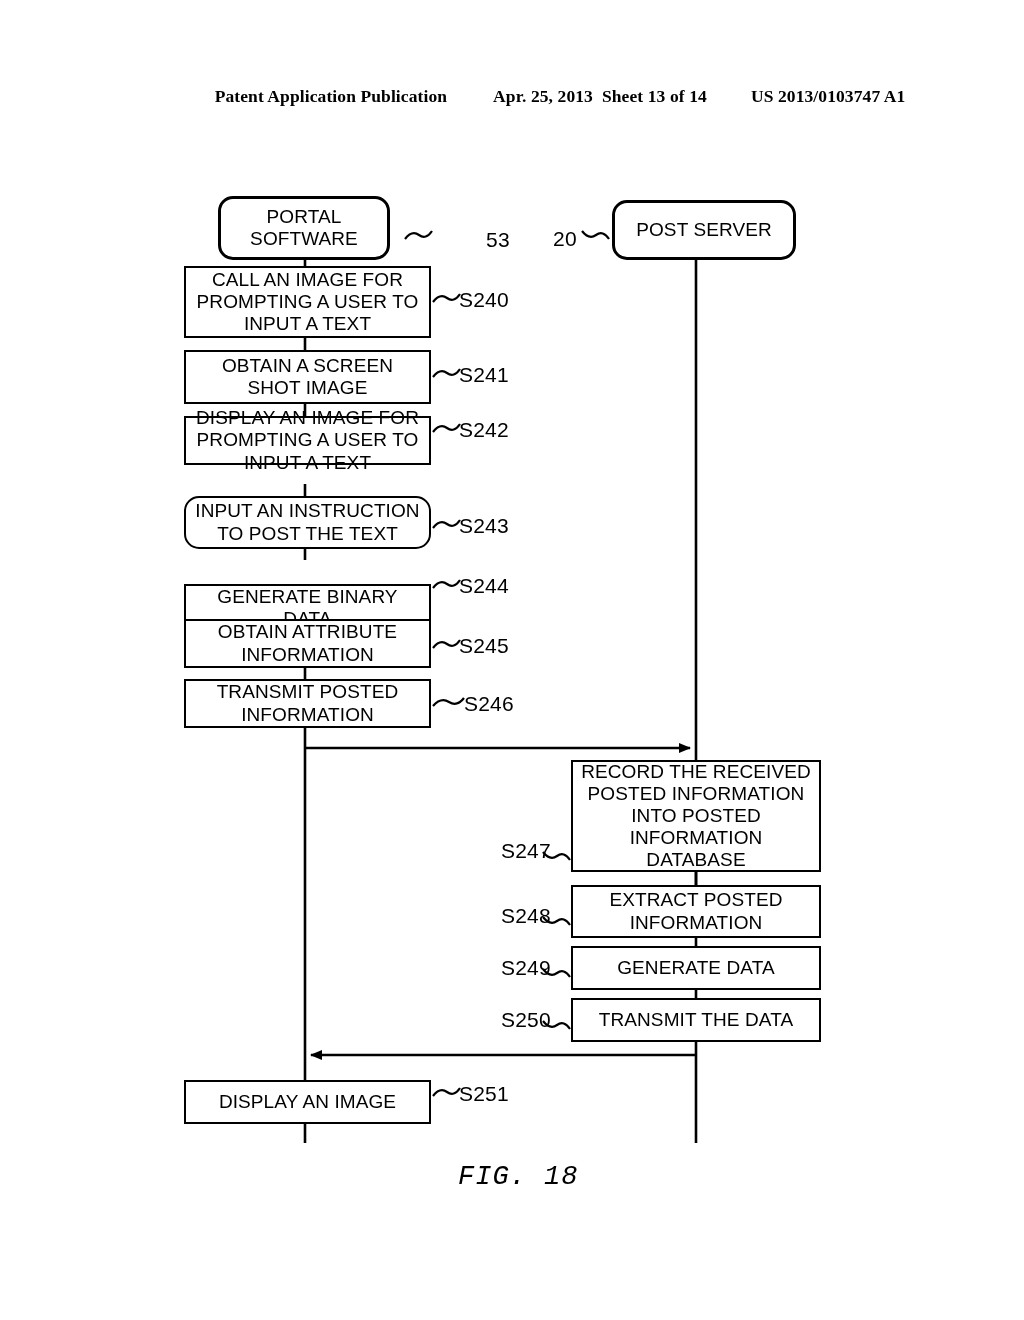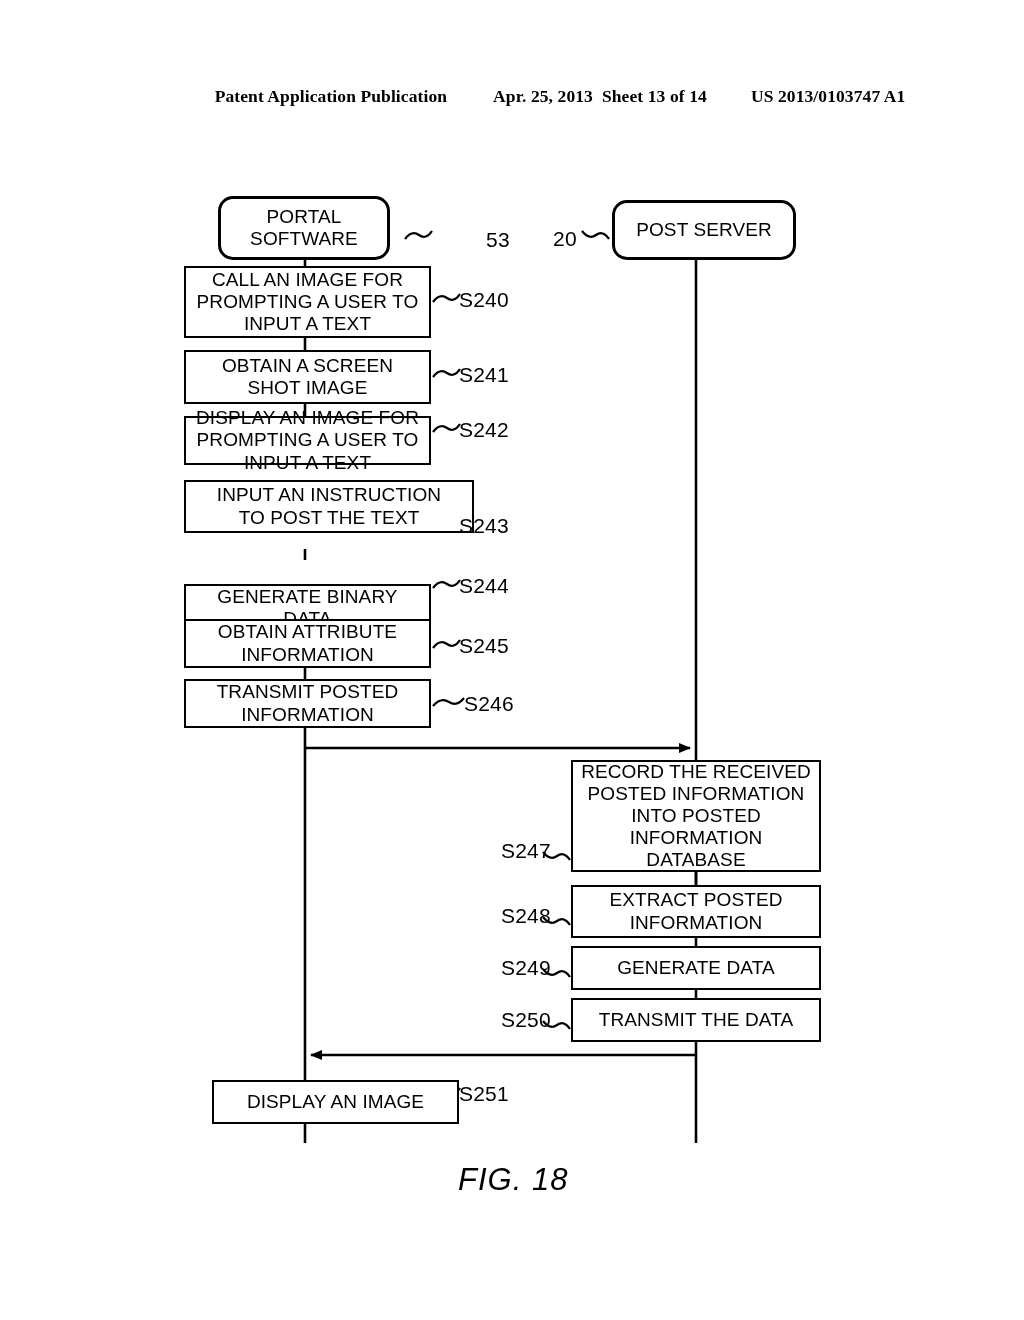--- a/index.html
+++ b/index.html
@@ -84,23 +84,23 @@
     position: absolute;
     font-size: 21px;
     letter-spacing: 0.2px;
     white-space: nowrap;
     line-height: 1;
   }
 
   
   .fig-caption {
     position: absolute;
-    font-family: Liberation Sans, sans-serif;
+    font-family: Liberation Mono, monospace;
     font-style: italic;
-    font-size: 31px;
+    font-size: 27px;
     letter-spacing: 1px;
     white-space: nowrap;
   }
 </style>
 </head>
 <body>
 
 <div class="pub-header">
   <span class="h-pub">Patent Application Publication</span>
   <span class="h-date">Apr. 25, 2013</span>
@@ -207,21 +207,21 @@
 
   <div class="node" style="left:184px; top:416px; width:247px; height:49px;">
     <div class="lines">
       <div>DISPLAY AN IMAGE FOR</div>
       <div>PROMPTING A USER TO</div>
       <div>INPUT A TEXT</div>
     </div>
   </div>
   <div class="steplabel" style="left:459px; top:419px;">S242</div>
 
-  <div class="node" style="left:184px; top:480px; width:290px; height:53px;">
+  <div class="node" style="left:184px; top:496px; width:247px; height:53px;border-radius:15px;">
     <div class="lines">
       <div>INPUT AN INSTRUCTION</div>
       <div>TO POST THE TEXT</div>
     </div>
   </div>
   <div class="steplabel" style="left:459px; top:515px;">S243</div>
 
   <div class="node" style="left:184px; top:560px; width:247px; height:48px;margin-top:24px;">
     <div class="lines">
       <div>GENERATE BINARY</div>
@@ -272,21 +272,21 @@
   </div>
   <div class="steplabel" style="left:501px; top:957px;">S249</div>
 
   <div class="node" style="left:571px; top:998px; width:250px; height:44px;">
     <div class="lines">
       <div>TRANSMIT THE DATA</div>
     </div>
   </div>
   <div class="steplabel" style="left:501px; top:1009px;">S250</div>
 
-  <div class="node" style="left:184px; top:1080px; width:247px; height:44px;margin-left:28px;">
+  <div class="node" style="left:184px; top:1080px; width:247px; height:44px;">
     <div class="lines">
       <div>DISPLAY AN IMAGE</div>
     </div>
   </div>
   <div class="steplabel" style="left:459px; top:1083px;">S251</div>
 
   <div class="fig-caption" style="left:458px; top:1162px;">FIG. 18</div>
 
 </div>
 

